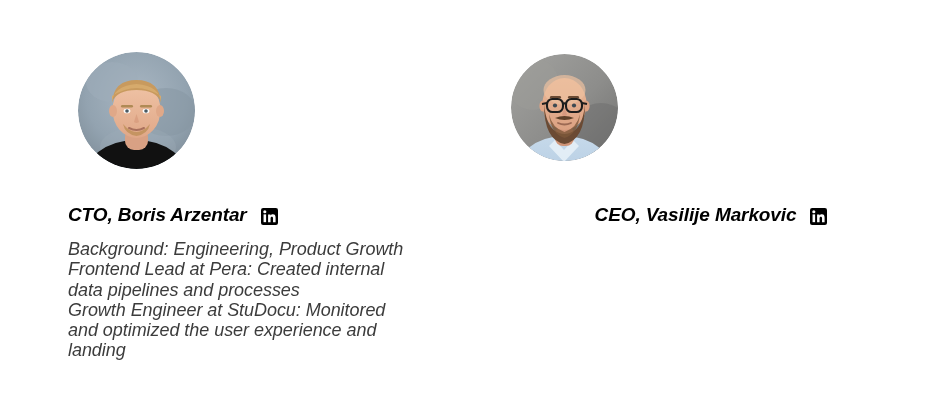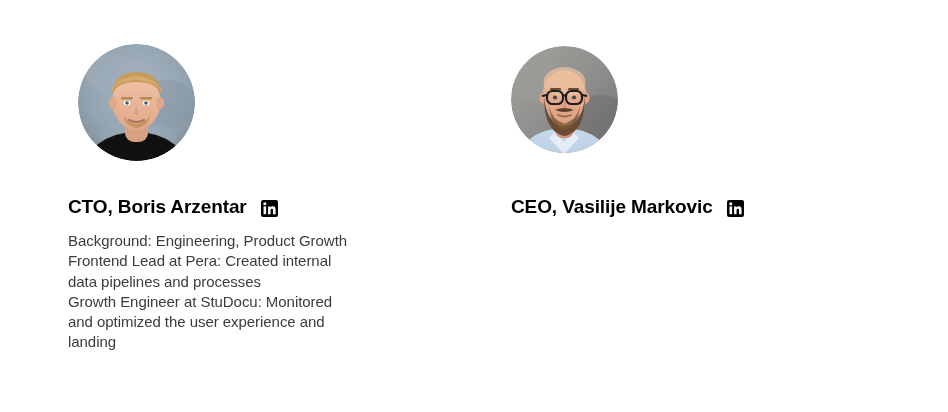--- a/index.html
+++ b/index.html
@@ -19,21 +19,22 @@
   .team-section {
     position: absolute;
     left: 0;
     top: 0;
     width: 948px;
     height: 412px;
   }
 
   .profile-card {
     position: absolute;
-    top: 44px;
+    top: 52px;
+    font-style: italic;
   }
   .profile-card.card-left  { left: 68px;  width: 400px; }
   .profile-card.card-right { left: 511px; width: 400px; }
 
   
   .avatar {
     position: relative;
     border-radius: 50%;
     overflow: hidden;
     display: block;
@@ -43,21 +44,21 @@
 
   .avatar svg { display: block; width: 100%; height: 100%; }
 
   
   .name-row {
     display: flex;
     align-items: center;
     white-space: nowrap;
   }
   .card-left .name-row  { margin-top: 35px; }
-  .card-right .name-row { margin-top: 43px; }
+  .card-right .name-row { margin-top: 43px; justify-content: center; }
 
   .person-name {
     font-size: 19px;
     font-weight: bold;
     color: #000000;
     letter-spacing: -0.1px;
     line-height: 22px;
   }
 
   .linkedin-icon {
@@ -67,21 +68,21 @@
     margin-left: 14px;
     flex: 0 0 auto;
     position: relative;
     top: 1px;
   }
   .linkedin-icon svg { display: block; width: 17px; height: 17px; }
 
   
   .bio {
     margin-top: 13px;
-    font-size: 15px;
+    font-size: 18px;
     line-height: 20.3px;
     color: #3c3c3c;
     white-space: pre-line;
     letter-spacing: -0.05px;
   }
   .card-left .bio  { width: 345px; }
   .card-right .bio { width: 350px; }
 </style>
 </head>
 <body>

